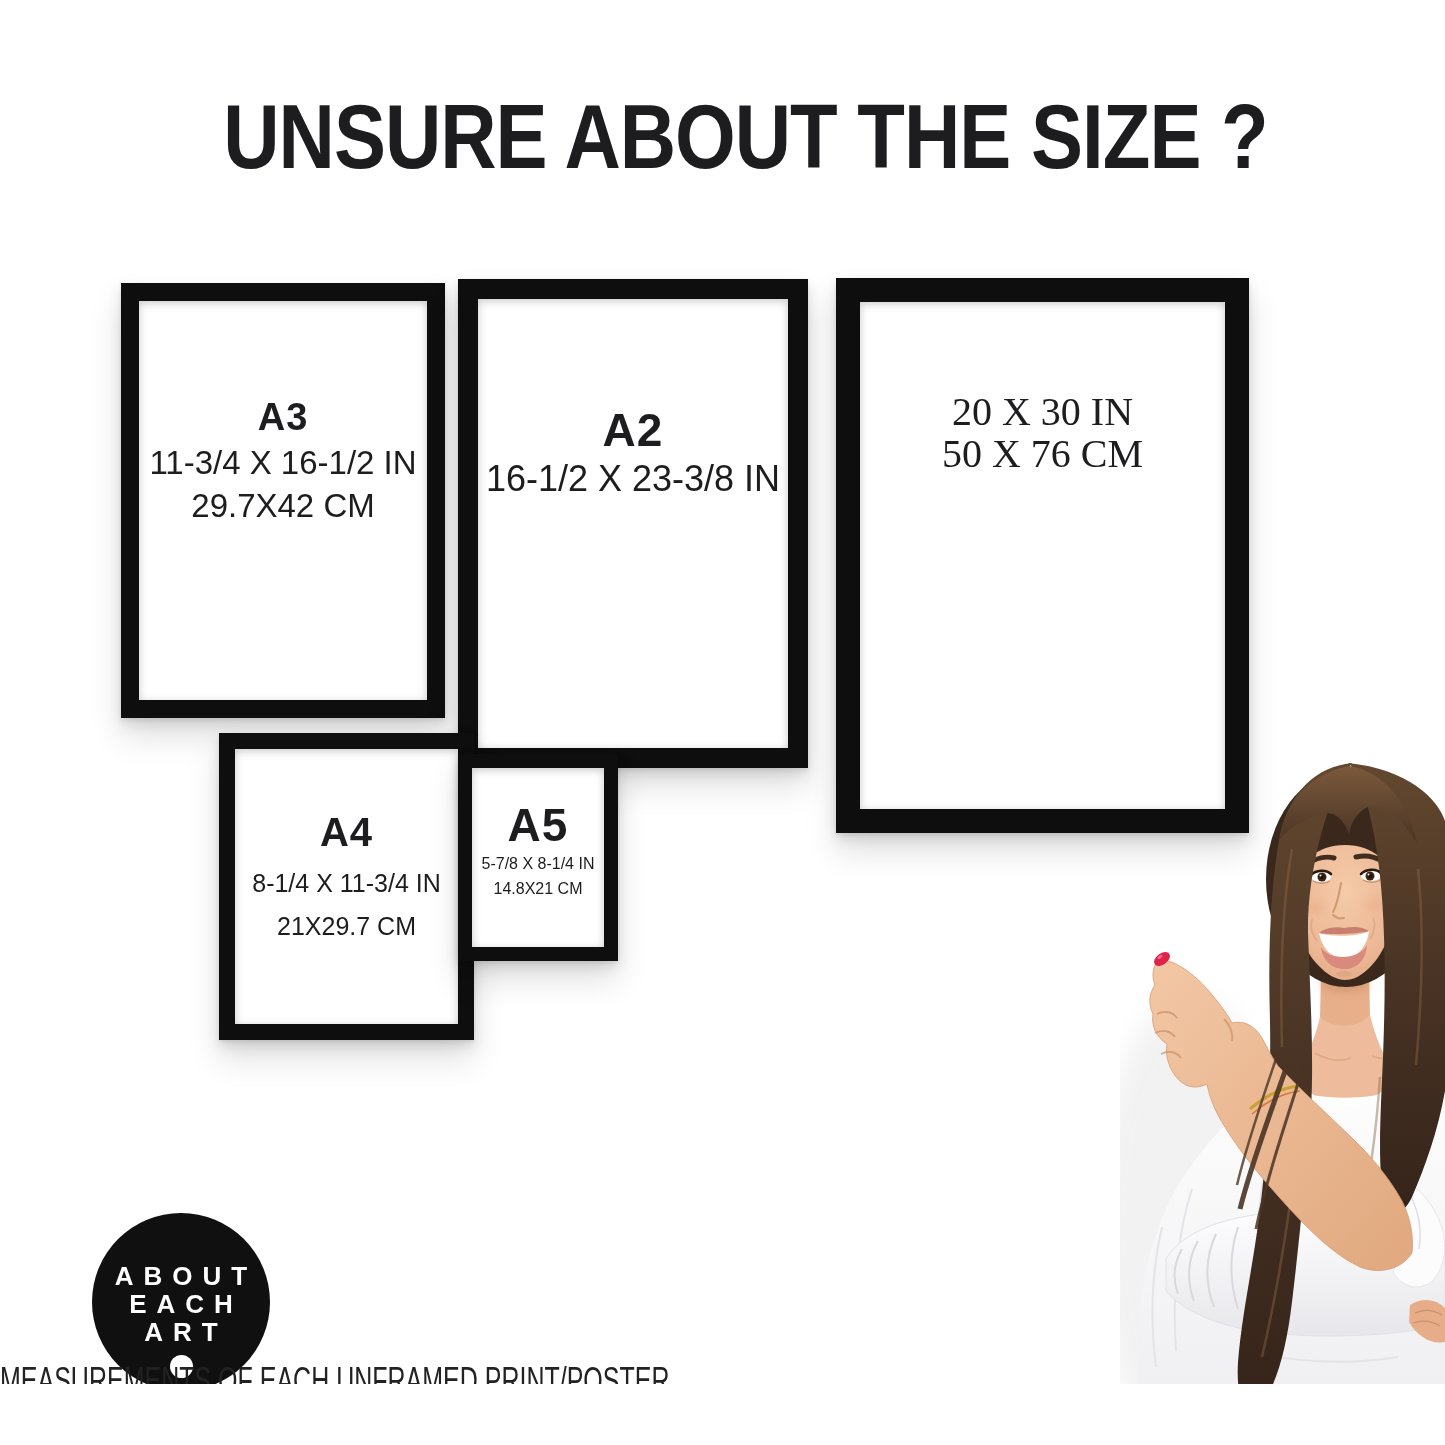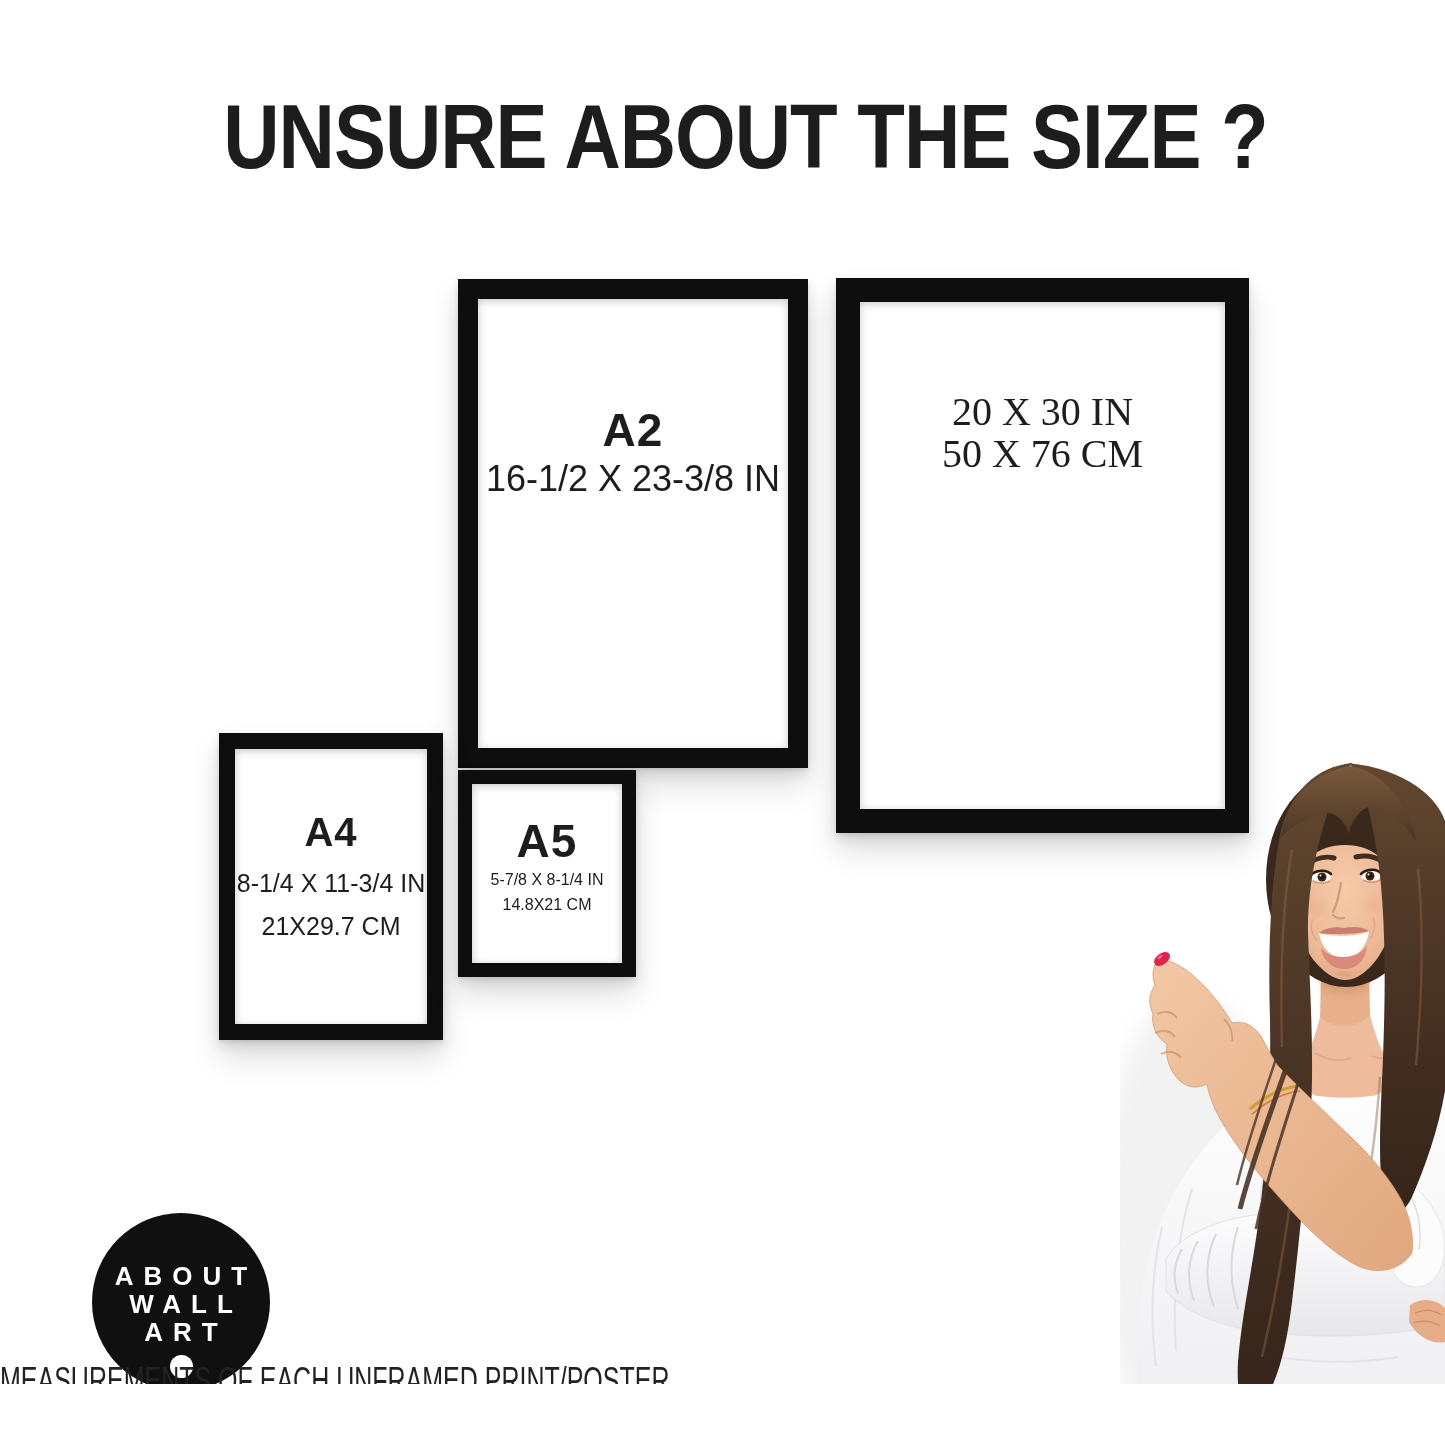--- a/index.html
+++ b/index.html
@@ -25,22 +25,22 @@
     position:absolute;inset:var(--bw,18px);background:#fff;
     box-shadow:inset 0 2px 9px rgba(0,0,0,.22);
     display:flex;align-items:center;justify-content:center;
   }
   .ftxt{width:100%;text-align:center;transform:translateY(var(--shift,0));}
   .flabel{font-weight:bold;font-size:var(--lfs,38px);line-height:1;margin-bottom:var(--lmb,6px);letter-spacing:1px;}
   .fin,.fcm{font-size:var(--dfs,33px);line-height:var(--dlh,1.3);white-space:nowrap;}
   .f-a3 {left:121px;top:283px;width:324px;height:435px;--bw:18px;--shift:-38px;--lfs:38px;--lmb:6px;--dfs:33px;--dlh:1.28;}
   .f-a2 {left:458px;top:279px;width:350px;height:489px;--bw:20px;--shift:-70px;--lfs:46px;--lmb:4px;--dfs:36px;--dlh:1.2;}
   .f-p20{left:836px;top:278px;width:413px;height:555px;font-family:Liberation Serif, serif;--bw:24px;--shift:-123px;--dfs:40px;--dlh:1.05;}
-  .f-a4 {left:219px;top:733px;width:224px;height:307px;--bw:16px;--shift:-7px;--lfs:40px;--lmb:10px;--dfs:25px;--dlh:1.7;}
-  .f-a5 {left:458px;top:770px;width:160px;height:207px;padding-left:18px;--bw:14px;--shift:-6px;--lfs:46px;--lmb:4px;--dfs:16px;--dlh:1.55;}
+  .f-a4 {left:219px;top:733px;width:224px;height:307px;padding-left:31px;--bw:16px;--shift:-7px;--lfs:40px;--lmb:10px;--dfs:25px;--dlh:1.7;}
+  .f-a5 {left:458px;top:754px;width:160px;height:207px;--bw:14px;--shift:-6px;--lfs:46px;--lmb:4px;--dfs:16px;--dlh:1.55;}
   
   .logo{
     position:absolute;left:92px;top:1213px;width:178px;height:178px;border-radius:50%;
     background:var(--c-logo-bg,#101010);color:#fff;text-align:center;box-sizing:border-box;
     padding-top:49px;
   }
   .logo .lline{font-weight:bold;font-size:26px;line-height:28px;letter-spacing:10px;padding-left:10px;}
   .logo .dot{
     position:absolute;left:50%;top:142px;width:23px;height:23px;margin-left:-11.5px;
     border-radius:50%;background:#fff;
@@ -56,20 +56,29 @@
 </style>
 </head>
 <body>
 
 <div class="page">
 
   <div class="title">
     <span>UNSURE ABOUT THE SIZE ?</span>
   </div>
 
+  <div class="frame f-a3">
+    <div class="matte">
+      <div class="ftxt">
+        <div class="flabel">A3</div>
+        <div class="fin">11-3/4 X 16-1/2 IN</div>
+        <div class="fcm">29.7X42 CM</div>
+      </div>
+    </div>
+  </div>
 
   <div class="frame f-a2">
     <div class="matte">
       <div class="ftxt">
         <div class="flabel">A2</div>
         <div class="fin">16-1/2 X 23-3/8 IN</div>
       </div>
     </div>
   </div>
 
@@ -98,21 +107,21 @@
       <div class="ftxt">
         <div class="flabel">A5</div>
         <div class="fin">5-7/8 X 8-1/4 IN</div>
         <div class="fcm">14.8X21 CM</div>
       </div>
     </div>
   </div>
 
   <div class="logo">
     <div class="lline">ABOUT</div>
-    <div class="lline">WALL</div>
+    <div class="lline">EACH</div>
     <div class="lline">ART</div>
     <div class="dot"></div>
   </div>
 
   <div class="footer">
     <span>MEASUREMENTS OF EACH UNFRAMED PRINT/POSTER</span>
   </div>
 
   <svg class="woman" viewBox="0 0 325 688" aria-hidden="true">
     <defs>

